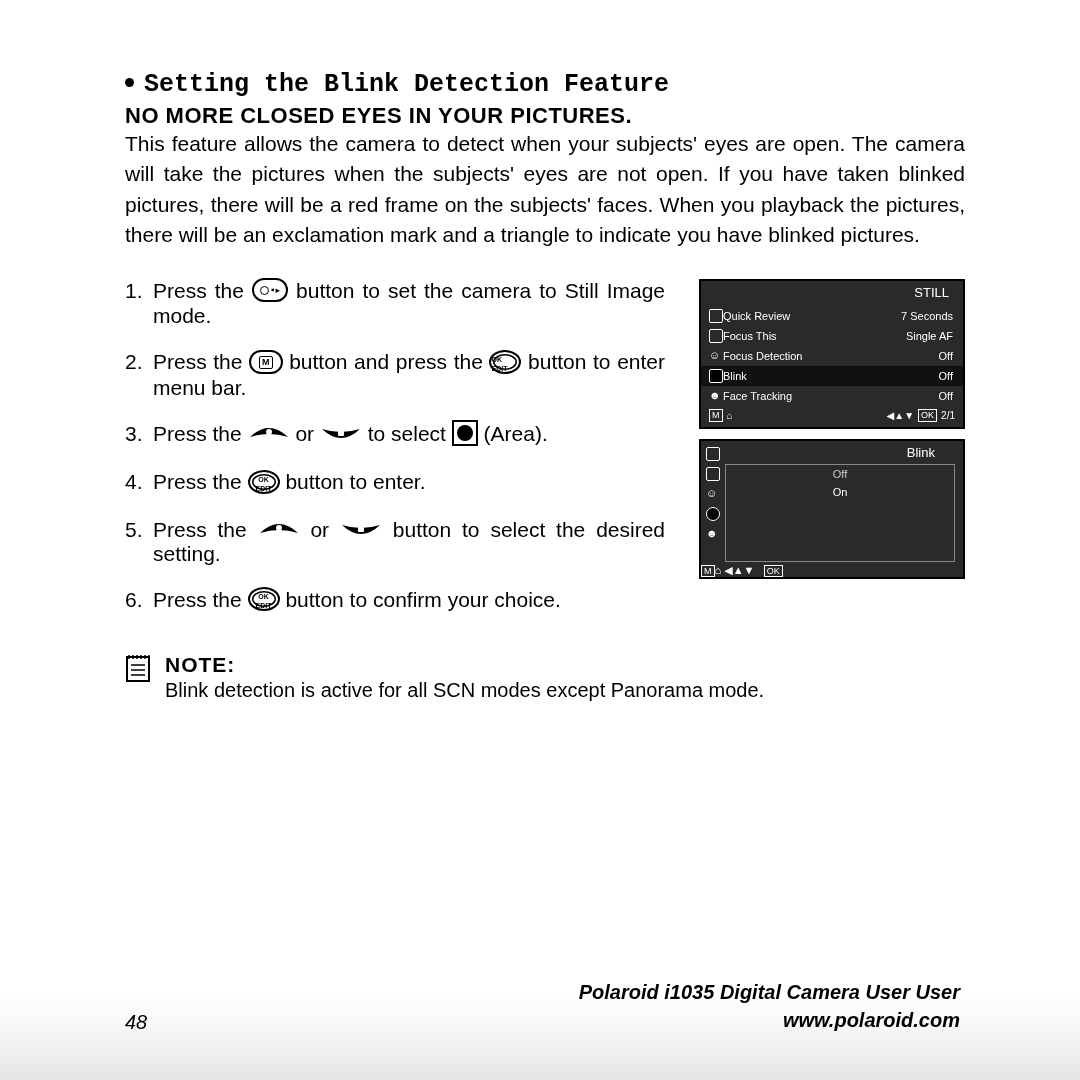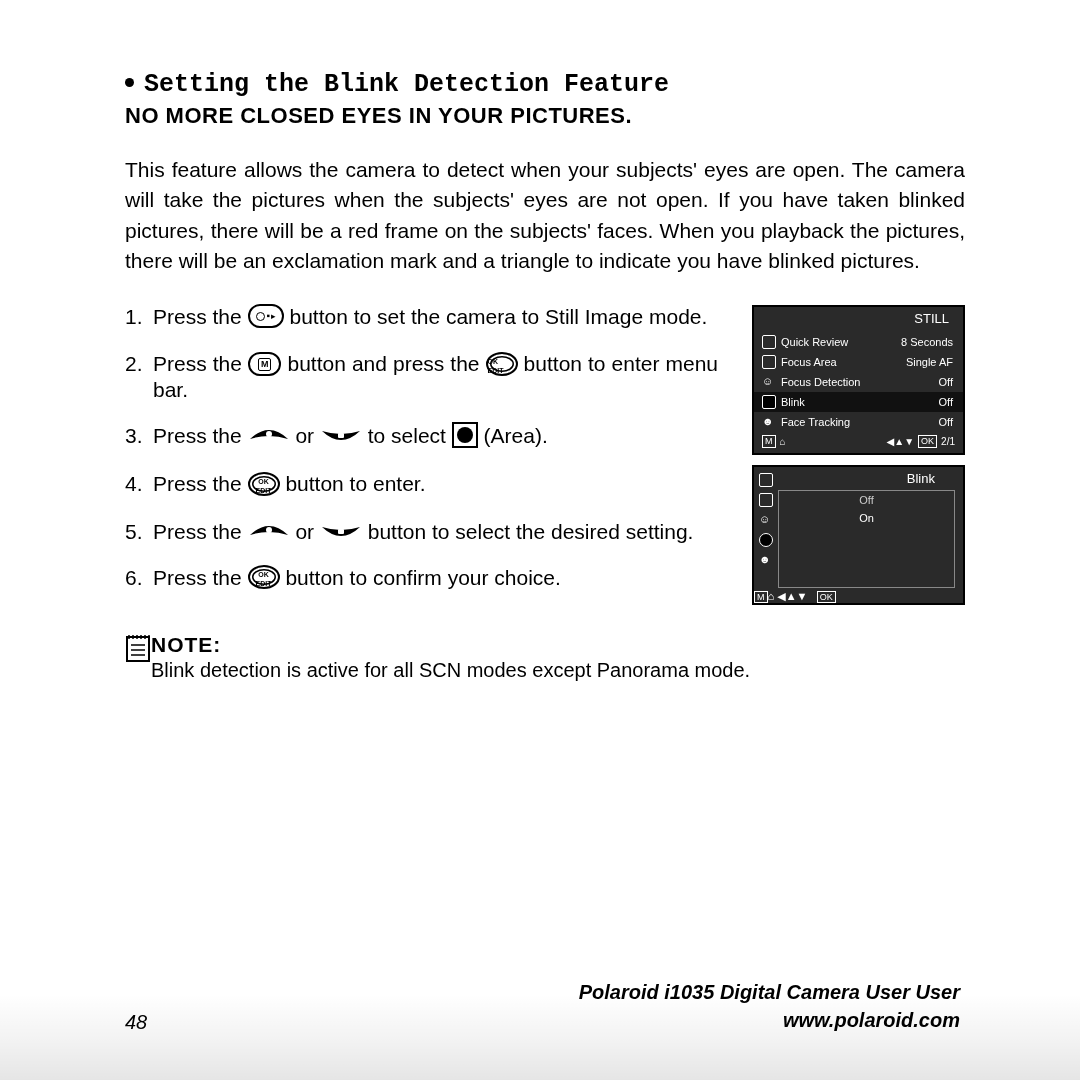--- a/index.html
+++ b/index.html
@@ -27,21 +27,20 @@
     background: #000;
     border-radius: 50%;
     vertical-align: middle;
     margin-right: 10px;
     margin-bottom: 4px;
   }
   .subheading {
     font-weight: bold;
     font-size: 22px;
     letter-spacing: 0.5px;
-    margin-bottom: 26px;
   }
   .intro {
     font-size: 21px;
     line-height: 1.45;
     text-align: justify;
     margin-bottom: 28px;
   }
   .cols {
     display: flex;
     gap: 34px;
@@ -107,35 +106,35 @@
   }
   .icon-eye svg { width:100%; height:100%; }
   .icon-sq {
     display:inline-block; width:22px; height:22px; border:2px solid #000;
     vertical-align:middle; position:relative; top:-2px;
   }
   .icon-sq::after{
     content:""; position:absolute; inset:3px; background:#000; border-radius:50%;
   }
 
-  .screens { width: 213px; flex-shrink:0; }
+  .screens { width: 266px; flex-shrink:0; }
   .screen {
     border: 2px solid #000;
     background: #2a2a2a;
     color: #fff;
     font-size: 11px;
     margin-bottom: 10px;
   }
   .screen .srow {
     display:flex; justify-content:space-between;
     padding: 3px 10px 3px 8px;
     align-items:center;
   }
   .screen .srow.title { justify-content:flex-end; font-size:13px; padding:4px 14px 6px 8px; }
-  .screen .srow .l { display:flex; align-items:center; gap:5px;}
+  .screen .srow .l { display:flex; align-items:center; }
   .srow.hl { background:#111; }
   .sicon {
     display:inline-block; width:14px; height:14px; border:1px solid #fff;
     border-radius:2px; box-sizing:border-box;
   }
   .sicon.noborder{ border:none; }
   .screen .footer {
     display:flex; justify-content:space-between; align-items:center;
     padding: 3px 8px 5px 8px;
     font-size:10px;
@@ -153,20 +152,21 @@
   .screen2 .title2 { text-align:right; font-size:13px; padding:4px 28px 4px 8px;}
   .screen2 .box {
     border:1px solid #888; margin: 0 8px 2px 0; height: 96px;
     font-size:11px;
   }
   .screen2 .box .opt { text-align:center; padding:3px 0; color:#ccc;}
 
   .note-section {
     margin-top: 18px;
     display:flex;
+    gap: 14px;
   }
   .note-icon {
     width:26px; height:30px; flex-shrink:0;
   }
   .note-icon svg{width:100%;height:100%;}
   .note-body .note-label { font-weight:bold; font-size:21px; letter-spacing:1px;}
   .note-body .note-text { font-size:20px; margin-top:2px;}
 
   .page-footer {
     position:absolute;
@@ -258,26 +258,26 @@
     </div>
 
     <div class="screens">
       <div class="screen">
         <div class="srow title">STILL</div>
         <div class="srow">
           <span class="l">
               <span class="sicon"></span>
               <span>Quick Review</span>
             </span>
-          <span>8 Seconds</span>
+          <span>7 Seconds</span>
         </div>
         <div class="srow">
           <span class="l">
               <span class="sicon"></span>
-              <span>Focus Area</span>
+              <span>Focus This</span>
             </span>
           <span>Single AF</span>
         </div>
         <div class="srow">
           <span class="l">
               <span class="sicon noborder">☺</span>
               <span>Focus Detection</span>
             </span>
           <span>Off</span>
         </div>

